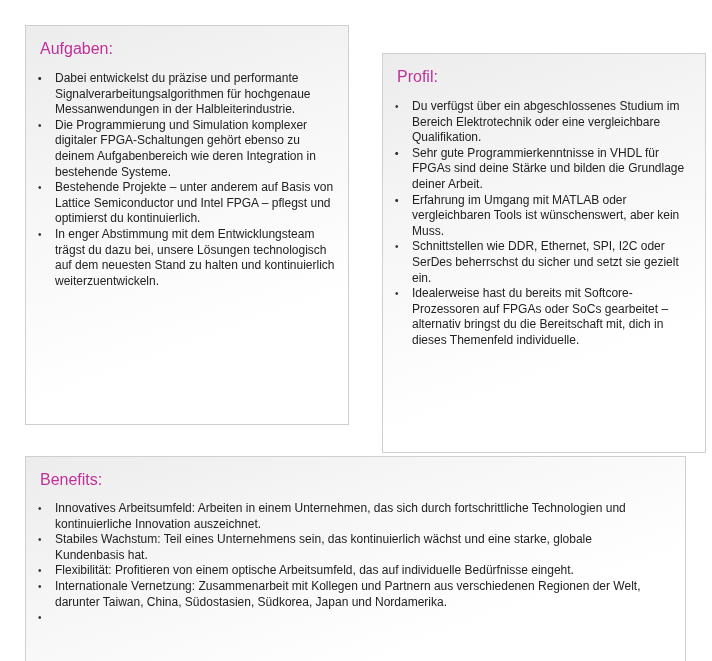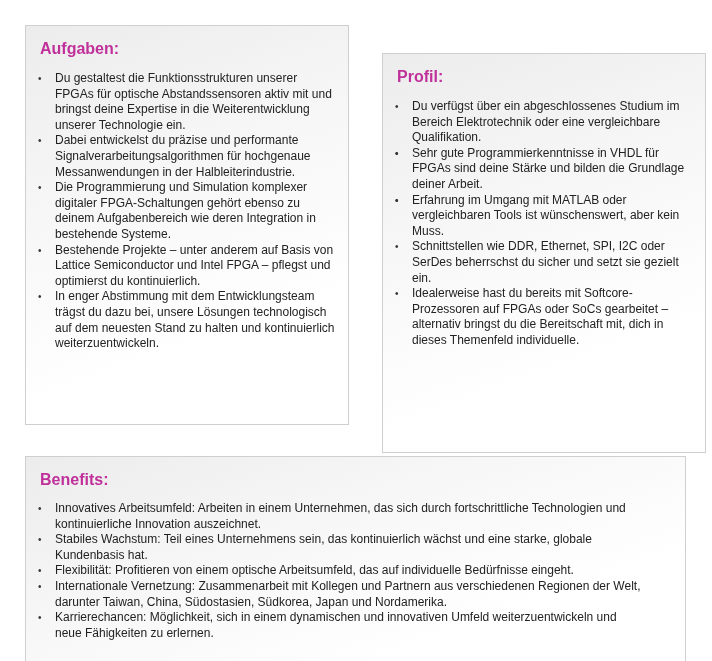--- a/index.html
+++ b/index.html
@@ -3,33 +3,33 @@
   <meta charset="utf-8">
   <style>
     html, body { margin:0; padding:0; background:#ffffff; }
     body { width:712px; height:661px; position:relative; overflow:hidden;
       font-family:"Liberation Sans", sans-serif; color:#222; }
     .card { position:absolute; box-sizing:border-box; border:1px solid #cfcfcf;
       background: linear-gradient(160deg, #ececec 0%, #f6f6f6 35%, #ffffff 75%, #ffffff 100%); }
     #card-aufgaben { left:25px; top:25px; width:324px; height:400px; }
     #card-profil { left:382px; top:25px; width:324px; height:400px;margin-top:28px; }
     #card-benefits { left:25px; top:435px; width:661px; height:210px;margin-top:21px; }
-    .card h2 { margin:0; position:absolute; left:14px; top:14px; font-size:16px; font-weight:bold; color:#c0309a; }
+    .card h2 { margin:0; position:absolute; left:14px; top:14px; font-size:16px; font-weight:normal; color:#c0309a; }
     .card ul { list-style:none; margin:0; padding:0; position:absolute; left:12px; right:10px; top:45px; }
     .card li { position:relative; padding-left:17px; font-size:12px; line-height:15.6px; color:#222; }
     .card li .bullet { position:absolute; left:0; top:0; width:17px; font-size:10px; color:#333; }
     #card-benefits ul { top:44px; right:40px; }
   </style>
 </head>
 <body>
 
 <div class="card" id="card-aufgaben">
   <h2>Aufgaben:</h2>
   <ul>
-      <li><span class="bullet">•</span><span>Du gestaltest die Funktionsstrukturen unserer FPGAs für optische Abstandssensoren aktiv mit und bringst deine Expertise in die Weiterentwicklung unserer Technologie ein.</span></li>
+      <li><span class="bullet">•</span></li>
       <li><span class="bullet">•</span><span>Dabei entwickelst du präzise und performante Signalverarbeitungsalgorithmen für hochgenaue Messanwendungen in der Halbleiterindustrie.</span></li>
       <li><span class="bullet">•</span><span>Die Programmierung und Simulation komplexer digitaler FPGA-Schaltungen gehört ebenso zu deinem Aufgabenbereich wie deren Integration in bestehende Systeme.</span></li>
       <li><span class="bullet">•</span><span>Bestehende Projekte – unter anderem auf Basis von Lattice Semiconductor und Intel FPGA – pflegst und optimierst du kontinuierlich.</span></li>
       <li><span class="bullet">•</span><span>In enger Abstimmung mit dem Entwicklungsteam trägst du dazu bei, unsere Lösungen technologisch auf dem neuesten Stand zu halten und kontinuierlich weiterzuentwickeln.</span></li>
     </ul>
 </div>
 
 <div class="card" id="card-profil">
   <h2>Profil:</h2>
   <ul>
@@ -43,15 +43,15 @@
     </ul>
 </div>
 
 <div class="card" id="card-benefits">
   <h2>Benefits:</h2>
   <ul>
       <li><span class="bullet">•</span><span>Innovatives Arbeitsumfeld: Arbeiten in einem Unternehmen, das sich durch fortschrittliche Technologien und kontinuierliche Innovation auszeichnet.</span></li>
       <li><span class="bullet">•</span><span>Stabiles Wachstum: Teil eines Unternehmens sein, das kontinuierlich wächst und eine starke, globale Kundenbasis hat.</span></li>
       <li><span class="bullet">•</span><span>Flexibilität: Profitieren von einem optische Arbeitsumfeld, das auf individuelle Bedürfnisse eingeht.</span></li>
       <li><span class="bullet">•</span><span>Internationale Vernetzung: Zusammenarbeit mit Kollegen und Partnern aus verschiedenen Regionen der Welt, darunter Taiwan, China, Südostasien, Südkorea, Japan und Nordamerika.</span></li>
-      <li><span class="bullet">•</span><span>Karrierechancen: Möglichkeit, sich in einem dynamischen und innovativen Umfeld weiterzuentwickeln und neue Fähigkeiten zu erlernen.</span></li>
+      <li><span class="bullet">•</span></li>
     </ul>
 </div>
 
 </body></html>

